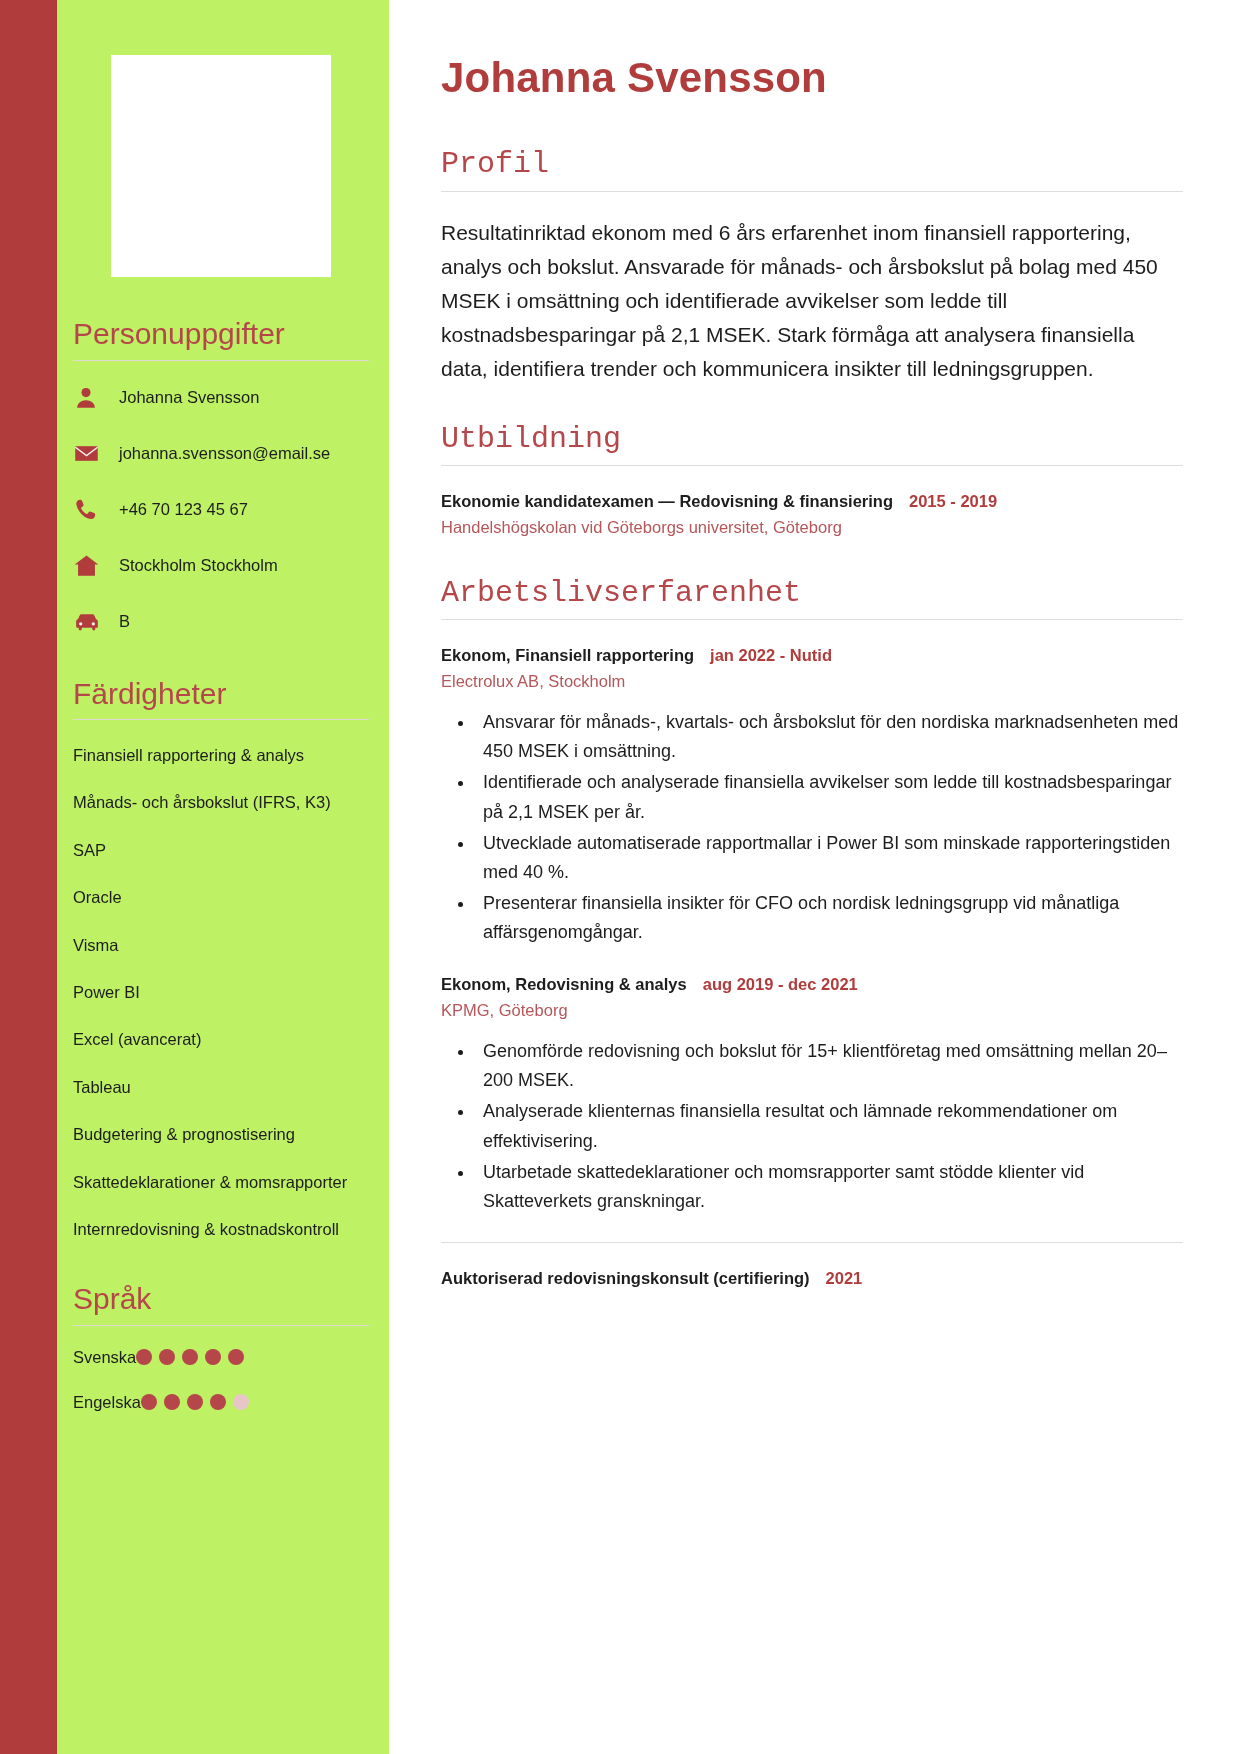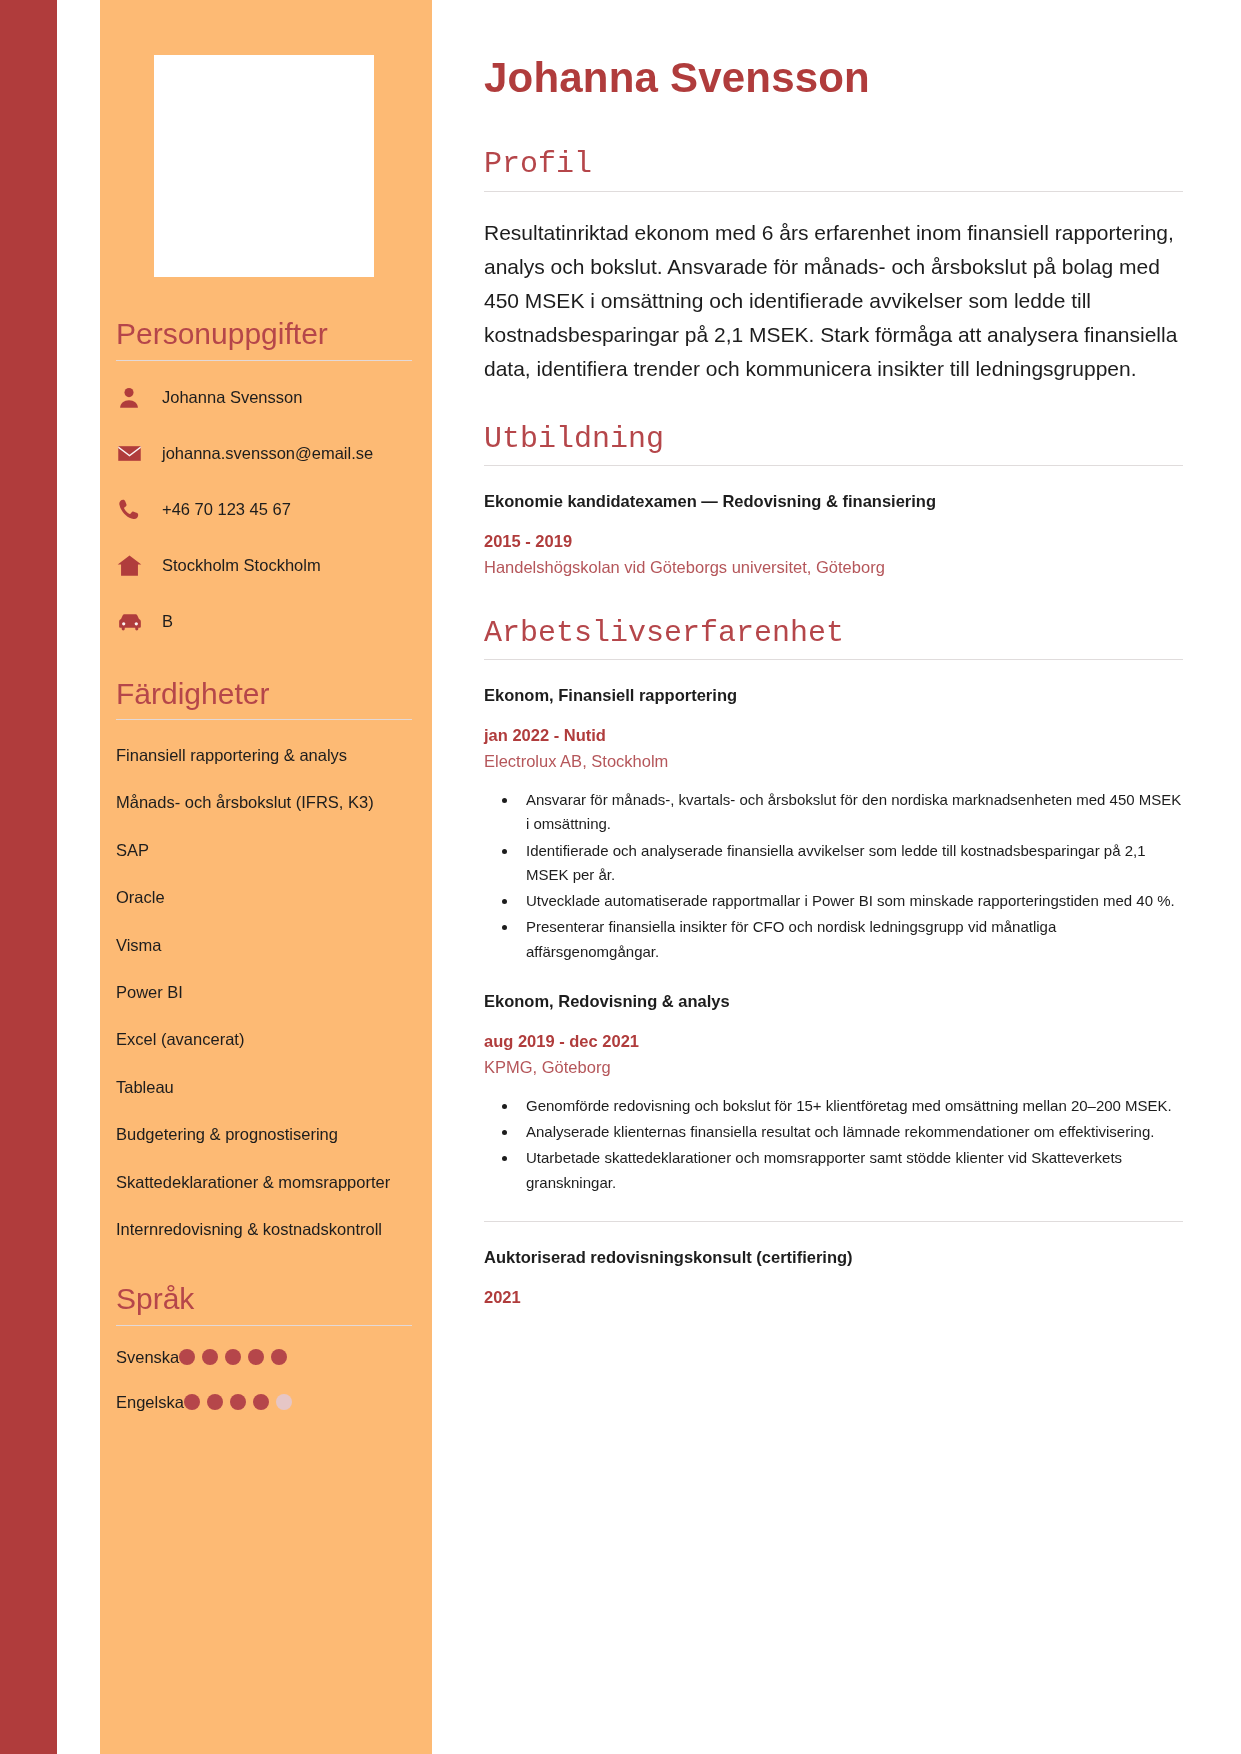--- a/index.html
+++ b/index.html
@@ -22,24 +22,23 @@
   }
   
   .stripe {
     width: 57px;
     background: #b03c3c;
     flex: 0 0 57px;
   }
   .sidebar {
     width: 332px;
     flex: 0 0 332px;
-    background: #fdba74;
+    background: #bef264;
     padding: 0 0 0 0;
     box-sizing: border-box;
-    margin-left: 43px;
   }
   .photo-wrap {
     padding: 55px 0 0 54px;
   }
   .photo {
     width: 220px;
     height: 222px;
     background: #ffffff;
   }
   .side-inner {
@@ -134,24 +133,23 @@
   }
   .profile-text {
     font-size: 21px;
     color: #1d1d1d;
     line-height: 1.62;
     margin: 0 0 36px 0;
   }
   .entry { margin: 0 0 6px 0; }
   .entry-head {
     display: flex;
-    justify-content: space-between;
+    justify-content: flex-start;
     align-items: flex-start;
     gap: 16px;
-    flex-direction: column;
   }
   .entry-title {
     font-size: 16.5px;
     font-weight: bold;
     color: #1d1d1d;
     line-height: 1.45;
     max-width: 560px;
   }
   .entry-date {
     font-size: 16.5px;
@@ -164,21 +162,21 @@
     font-size: 16.5px;
     color: #b5565a;
     line-height: 1.5;
     margin: 1px 0 0 0;
   }
   .bullets {
     margin: 14px 0 26px 0;
     padding: 0 0 0 34px;
   }
   .bullets li {
-    font-size: 15px;
+    font-size: 18px;
     color: #1d1d1d;
     line-height: 1.62;
     margin: 0 0 2px 0;
     padding-left: 8px;
   }
   .gap-mid { height: 30px; }
 </style>
 </head>
 <body>
 

